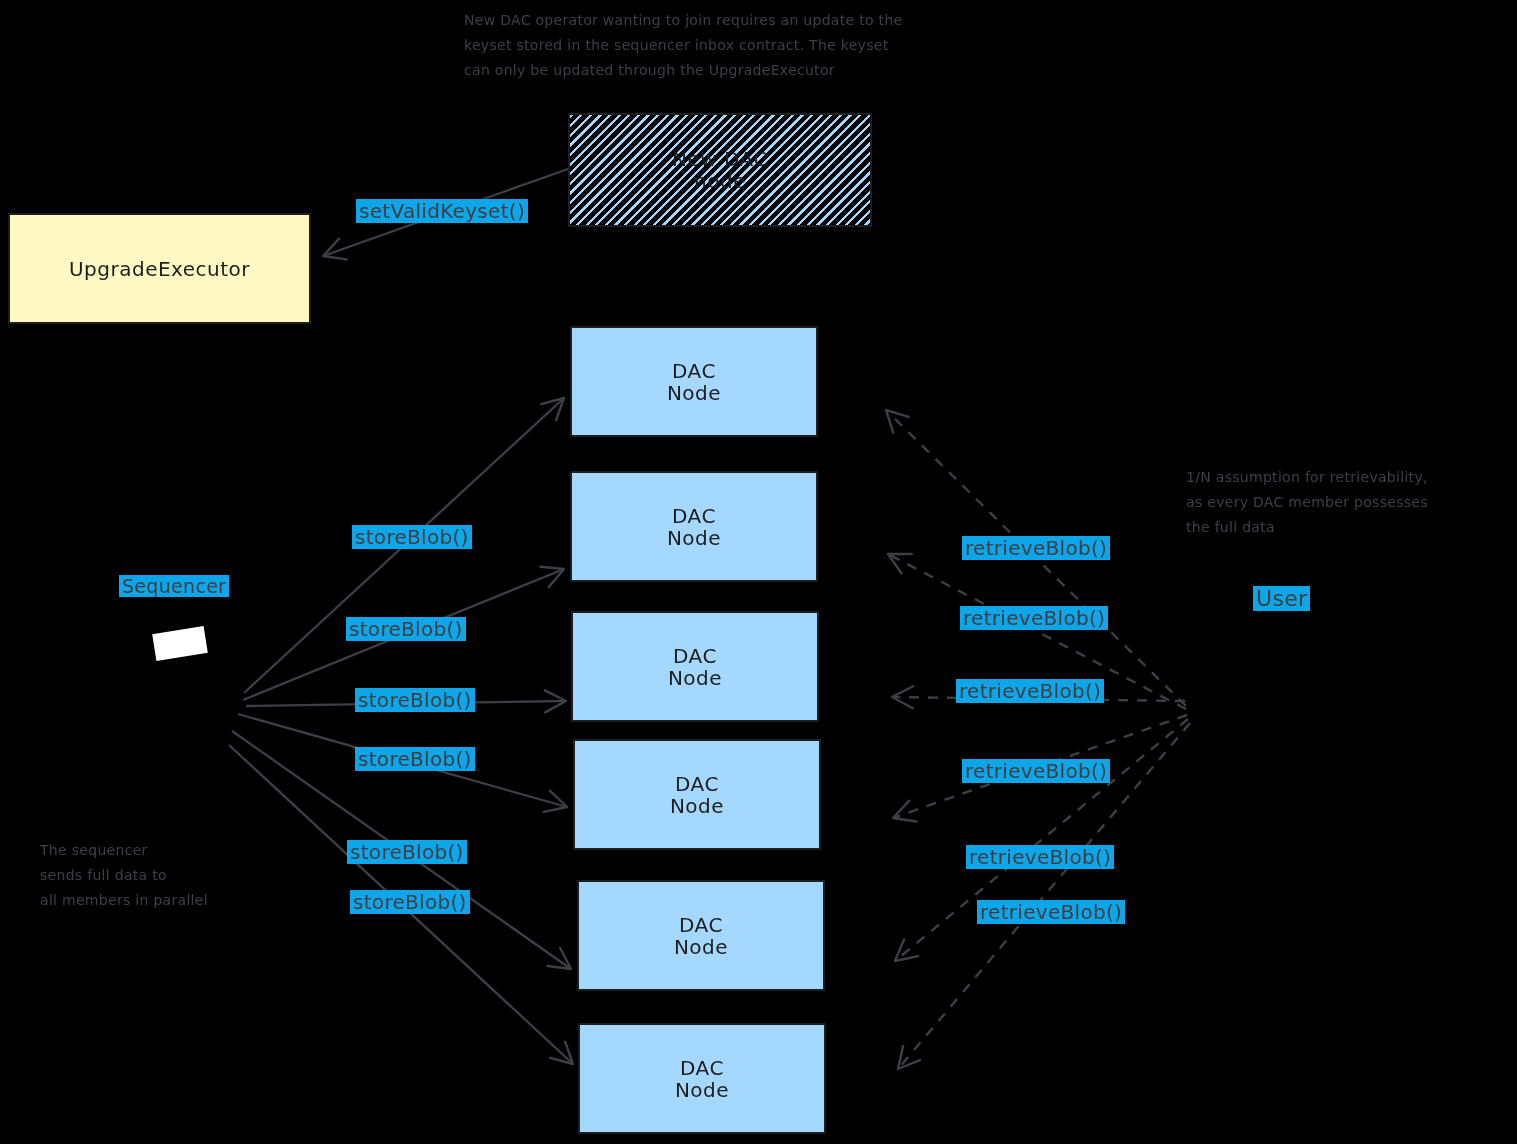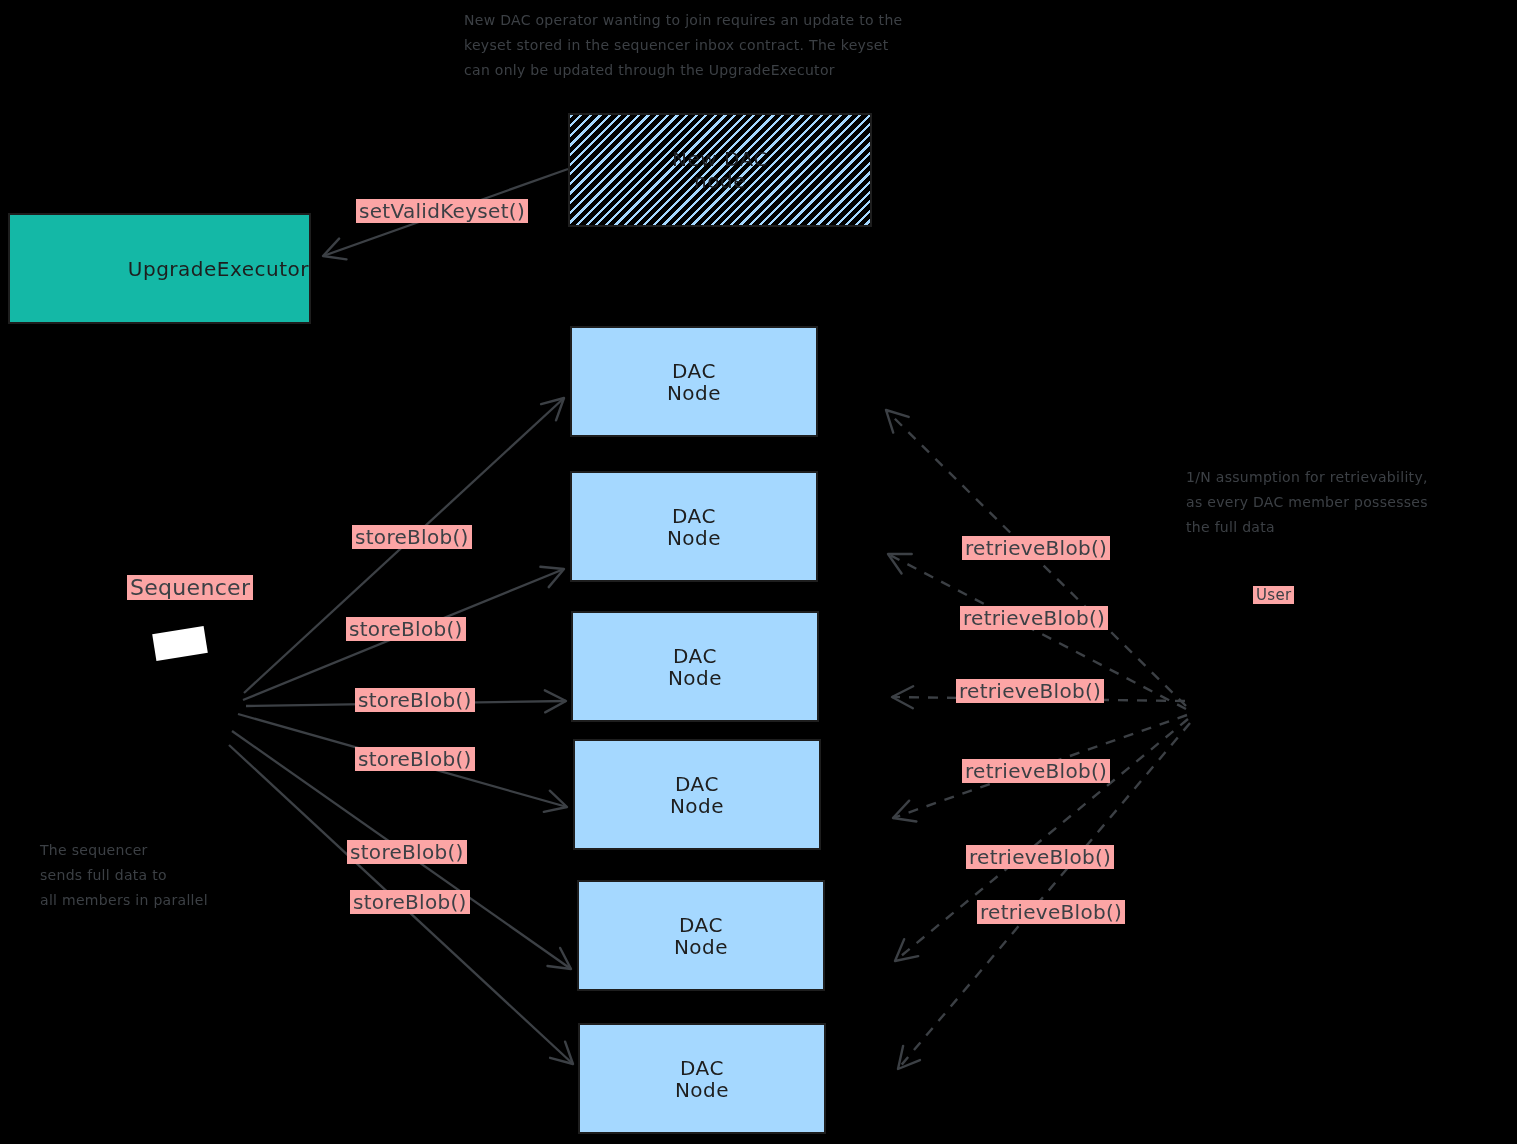--- a/index.html
+++ b/index.html
@@ -7,31 +7,31 @@
     width:1517px;height:1144px;position:relative;overflow:hidden;
     background:#000;
     font-family:"DejaVu Sans", sans-serif;
   }
   .abs{position:absolute;}
   .note{
     color:#3c4045;font-size:14px;line-height:25px;letter-spacing:.3px;
     white-space:pre-line;
   }
   .edge-label{
-    color:#3c4045;font-size:20px;letter-spacing:.3px;background:#fca5a5;
+    color:#3c4045;font-size:20px;letter-spacing:.3px;background:#0ea5e9;
     padding:0 3px;white-space:nowrap;
   }
   .node-box{
     box-sizing:border-box;border:2.5px solid #1e1e1e;
     display:flex;align-items:center;justify-content:center;text-align:center;
     color:#1e1e1e;font-size:20px;line-height:22px;letter-spacing:.5px;
     white-space:pre-line;
   }
   .dac{background:#a5d8ff;width:248px;height:111px;}
-  .pink{background:#14b8a6;width:303px;height:111px;justify-content:flex-end;}
+  .pink{background:#fef9c3;width:303px;height:111px;}
   .hatch{
     width:304px;height:114px;
     background:repeating-linear-gradient(135deg,#a5d8ff 0 2.3px,transparent 2.3px 6.8px);
     color:#1a1d22;
   }
   .seq-screen{
     left:154px;top:630px;width:52px;height:27px;background:#ffffff;
     transform:rotate(-9deg);
   }
   svg.wires{position:absolute;left:0;top:0;}
@@ -75,21 +75,21 @@
   <span>New DAC
 node</span>
 </div>
 
 <div class="abs node-box pink" style="left:8px;top:213px;">
   <span>UpgradeExecutor</span>
 </div>
 
 <div class="abs edge-label" style="left:356px;top:199px;">setValidKeyset()</div>
 
-<div class="abs edge-label" style="left:127px;top:575px;font-size:22px;">Sequencer</div>
+<div class="abs edge-label" style="left:119px;top:575px;font-size:19px;">Sequencer</div>
 <div class="abs seq-screen"></div>
 
 <div class="abs node-box dac" style="left:570px;top:326px;">
   <span>DAC
 Node</span>
 </div>
 <div class="abs node-box dac" style="left:570px;top:471px;">
   <span>DAC
 Node</span>
 </div>
@@ -120,17 +120,17 @@
 <div class="abs edge-label" style="left:962px;top:536px;">retrieveBlob()</div>
 <div class="abs edge-label" style="left:960px;top:606px;">retrieveBlob()</div>
 <div class="abs edge-label" style="left:956px;top:679px;">retrieveBlob()</div>
 <div class="abs edge-label" style="left:962px;top:759px;">retrieveBlob()</div>
 <div class="abs edge-label" style="left:966px;top:845px;">retrieveBlob()</div>
 <div class="abs edge-label" style="left:977px;top:900px;">retrieveBlob()</div>
 
 <div class="abs note" style="left:1177px;top:465px;margin-left:9px;">1/N assumption for retrievability,
 as every DAC member possesses
 the full data</div>
-<div class="abs edge-label" style="left:1253px;top:586px;font-size:15px;">User</div>
+<div class="abs edge-label" style="left:1253px;top:586px;font-size:22px;">User</div>
 
 <div class="abs note" style="left:40px;top:838px;">The sequencer
 sends full data to
 all members in parallel</div>
 
 </body></html>

